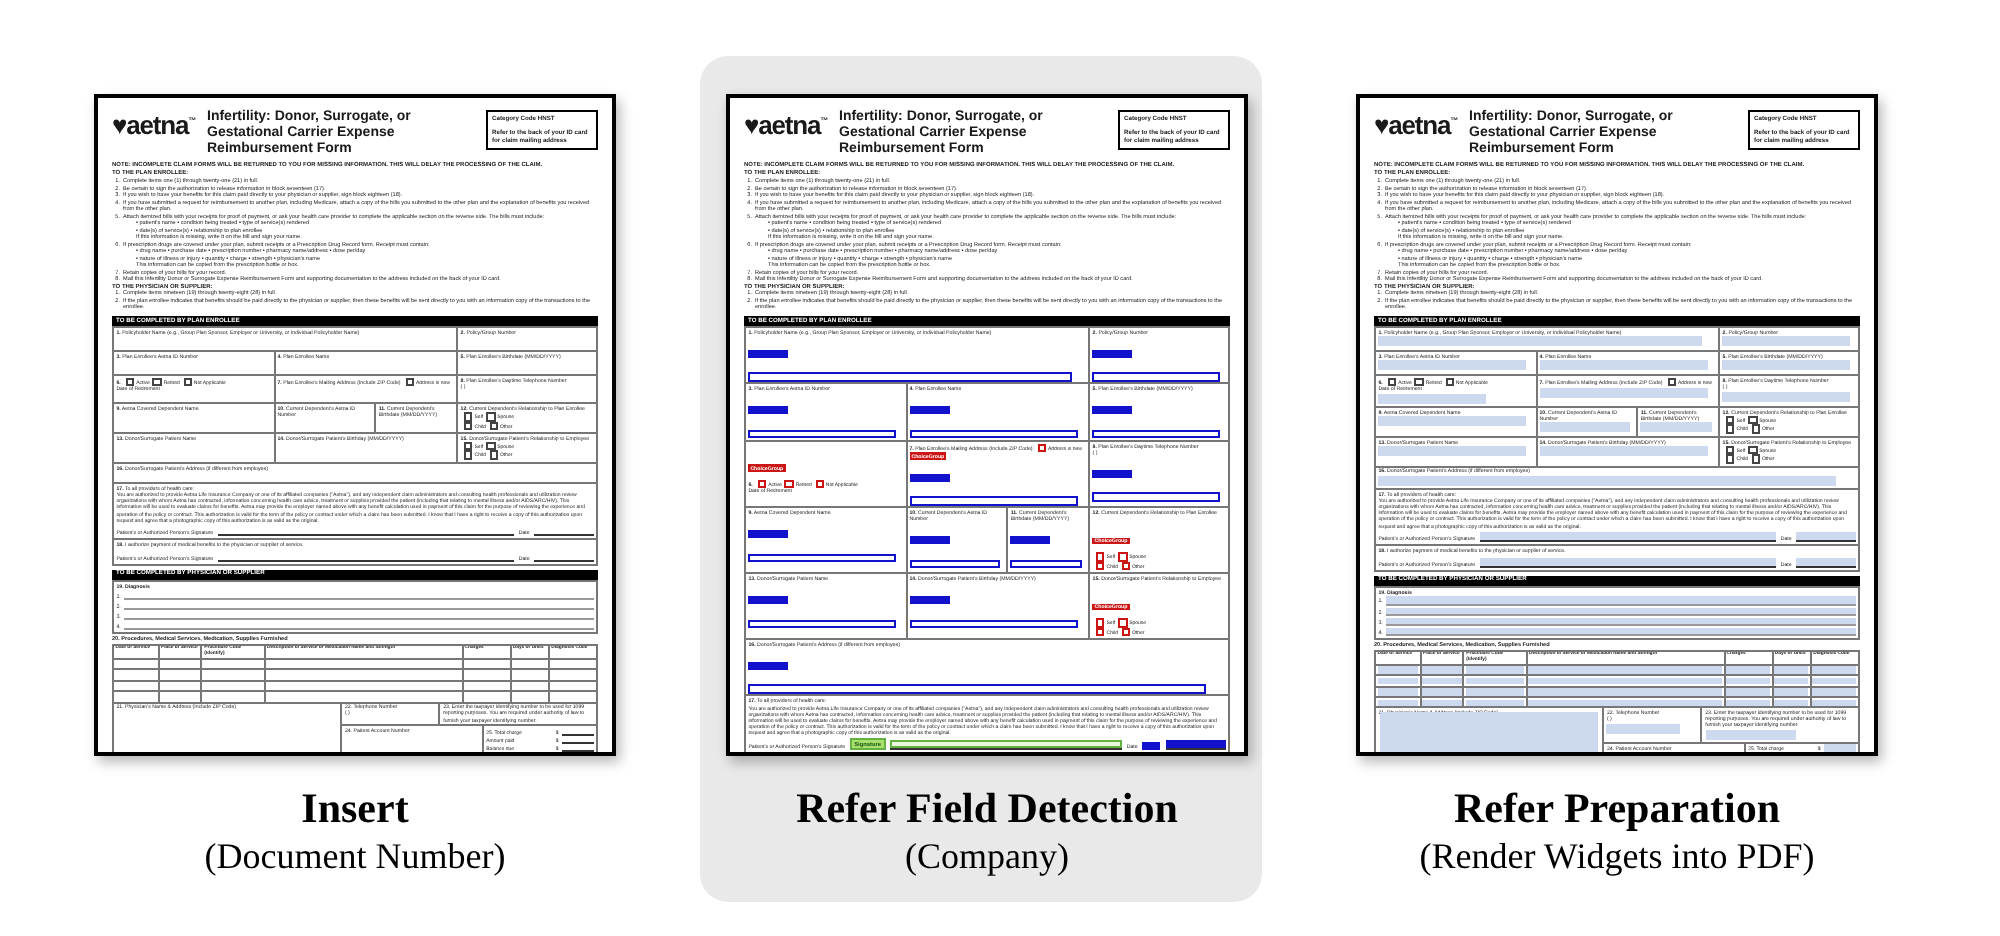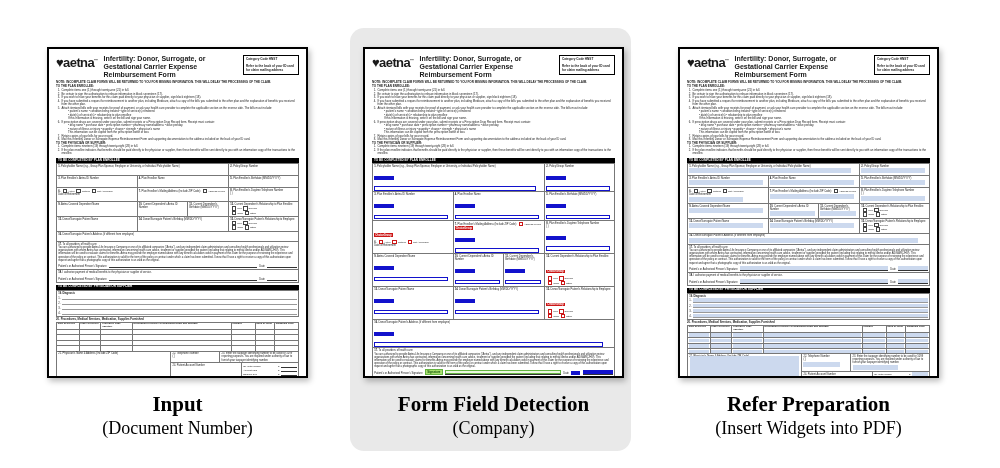--- a/index.html
+++ b/index.html
@@ -801,24 +801,24 @@
                   <div class="wfl"></div>
                 </div>
               </div>
             </div>
       </div>
     </div>
   </div>
     </div>
 
   <div class="cap c0">
-    <div class="capt">Input</div>
+    <div class="capt">Insert</div>
     <div class="caps">(Document Number)</div>
   </div>
   <div class="cap c1">
-    <div class="capt">Form Field Detection</div>
+    <div class="capt">Refer Field Detection</div>
     <div class="caps">(Company)</div>
   </div>
   <div class="cap c2">
     <div class="capt">Refer Preparation</div>
-    <div class="caps">(Insert Widgets into PDF)</div>
+    <div class="caps">(Render Widgets into PDF)</div>
   </div>
 </div>
 
 </body></html>

